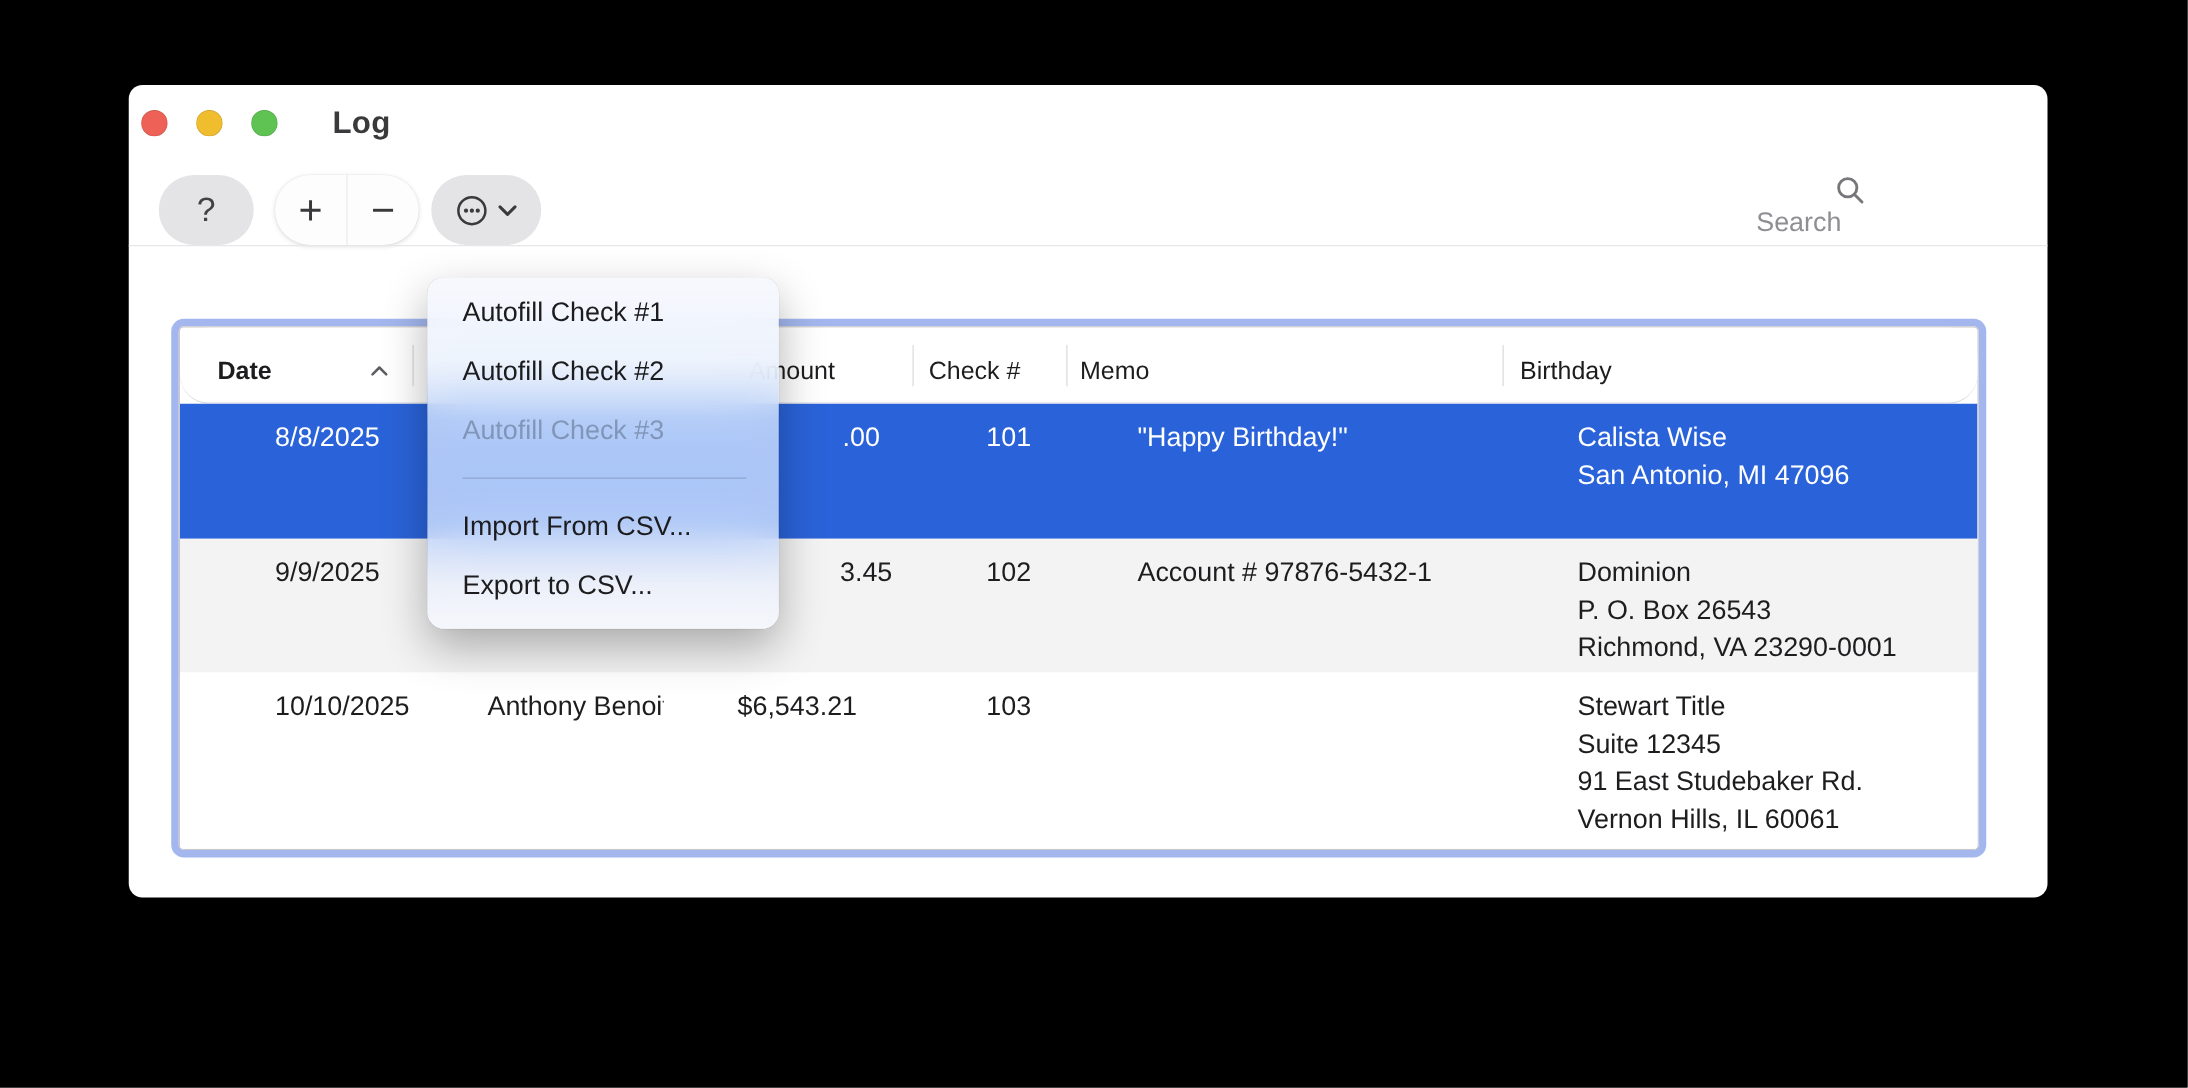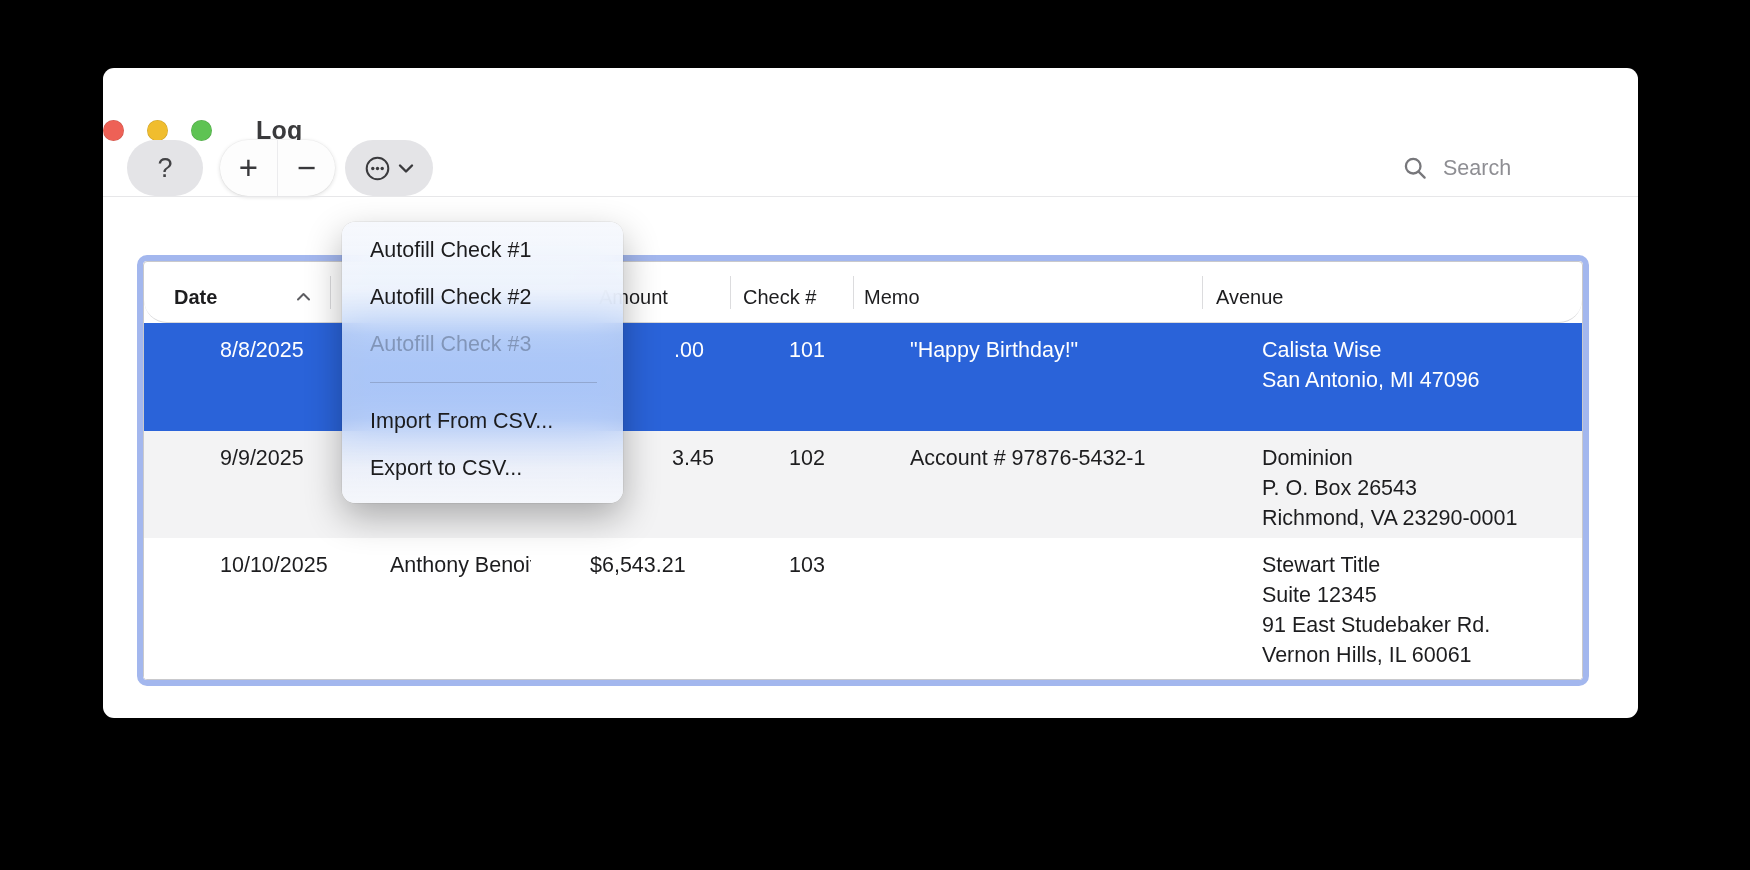--- a/index.html
+++ b/index.html
@@ -1,34 +1,34 @@
 <!DOCTYPE html>
 <html style="--sel: #2a63d9; --ring: #a3b7ee;"><head>
 <meta charset="utf-8">
 <style>
   html,body{margin:0;padding:0;background:#000;width:1750px;height:870px;overflow:hidden;
     font-family:"Liberation Sans", sans-serif;-webkit-font-smoothing:antialiased;}
   .window{position:absolute;left:103px;top:68px;width:1535px;height:650px;background:#ffffff;
     border-radius:11px;box-shadow:0 30px 80px rgba(0,0,0,0.6);}
   
-  .titlebar{position:absolute;top:0;left:0;right:0;height:60px;display:flex;align-items:center;margin-top:32px;}
+  .titlebar{position:absolute;top:0;left:10px;right:0;height:60px;display:flex;align-items:center;}
   .light{width:21px;height:21px;border-radius:50%;margin-right:23px;box-shadow:inset 0 0 0 0.5px rgba(0,0,0,0.15);}
   .light.red{background:#ee6156;}
   .light.yellow{background:#f0bd2e;}
   .light.green{background:#5ec353;}
   .win-title{margin-left:21px;font-size:25px;font-weight:700;color:#3a3a3c;letter-spacing:0.2px;}
   
   .tbtn{position:absolute;top:72px;height:56px;border-radius:28px;display:flex;align-items:center;justify-content:center;cursor:default;}
   .btn-help{left:24px;width:76px;background:#e4e4e7;font-size:27px;color:#424245;}
   .btn-addremove{left:117px;width:115px;background:#fdfdfd;box-shadow:0 1px 4px rgba(0,0,0,0.14),0 0 0 0.5px rgba(0,0,0,0.04);}
   .btn-half{flex:1;height:100%;display:flex;align-items:center;justify-content:center;font-size:33px;font-weight:300;color:#39393c;}
   .addremove-div{width:1px;height:100%;background:#ececee;}
   .btn-overflow{left:242px;width:88px;background:#e4e4e7;gap:7px;}
   .toolbar-divider{position:absolute;top:128px;left:0;right:0;height:1px;background:#e7e7e9;}
-  .search{position:absolute;left:1300px;top:72px;height:56px;display:flex;align-items:center;gap:13px;}
+  .search{position:absolute;left:1300px;top:72px;height:56px;display:flex;align-items:center;flex-direction:column;}
   .search input{border:none;outline:none;background:transparent;font-family:"Liberation Sans",sans-serif;
     font-size:21.5px;color:#333;width:150px;}
   .search input::placeholder{color:#8e8e93;opacity:1;}
   
   .table-frame{position:absolute;left:34px;top:187px;width:1452px;height:431px;box-sizing:border-box;
     border:6px solid var(--ring,#a3b7ee);border-radius:10px;background:#fff;}
   .table-inner{position:absolute;inset:0;border:1px solid #c9c9cc;border-radius:4px;overflow:hidden;
     display:flex;flex-direction:column;}
   .thead{display:grid;grid-template-columns:187px 200px 200px 123px 349px 1fr;height:60px;flex:0 0 60px;
     border-bottom:1px solid #d9d9db;background:#fff;border-radius:23px;}
@@ -137,21 +137,21 @@
           <div class="hcell h-amount">
             <span>Amount</span>
           </div>
           <div class="hcell h-check">
             <span>Check #</span>
           </div>
           <div class="hcell h-memo">
             <span>Memo</span>
           </div>
           <div class="hcell h-address">
-            <span>Avenue</span>
+            <span>Birthday</span>
           </div>
         </div>
       <div class="tbody" id="tbody">
           <div class="row sel">
             <div class="cell c-date">8/8/2025</div>
             <div class="cell c-payee"></div>
             <div class="cell c-amount">.00</div>
             <div class="cell c-check">101</div>
             <div class="cell c-memo">"Happy Birthday!"</div>
             <div class="cell c-address">

